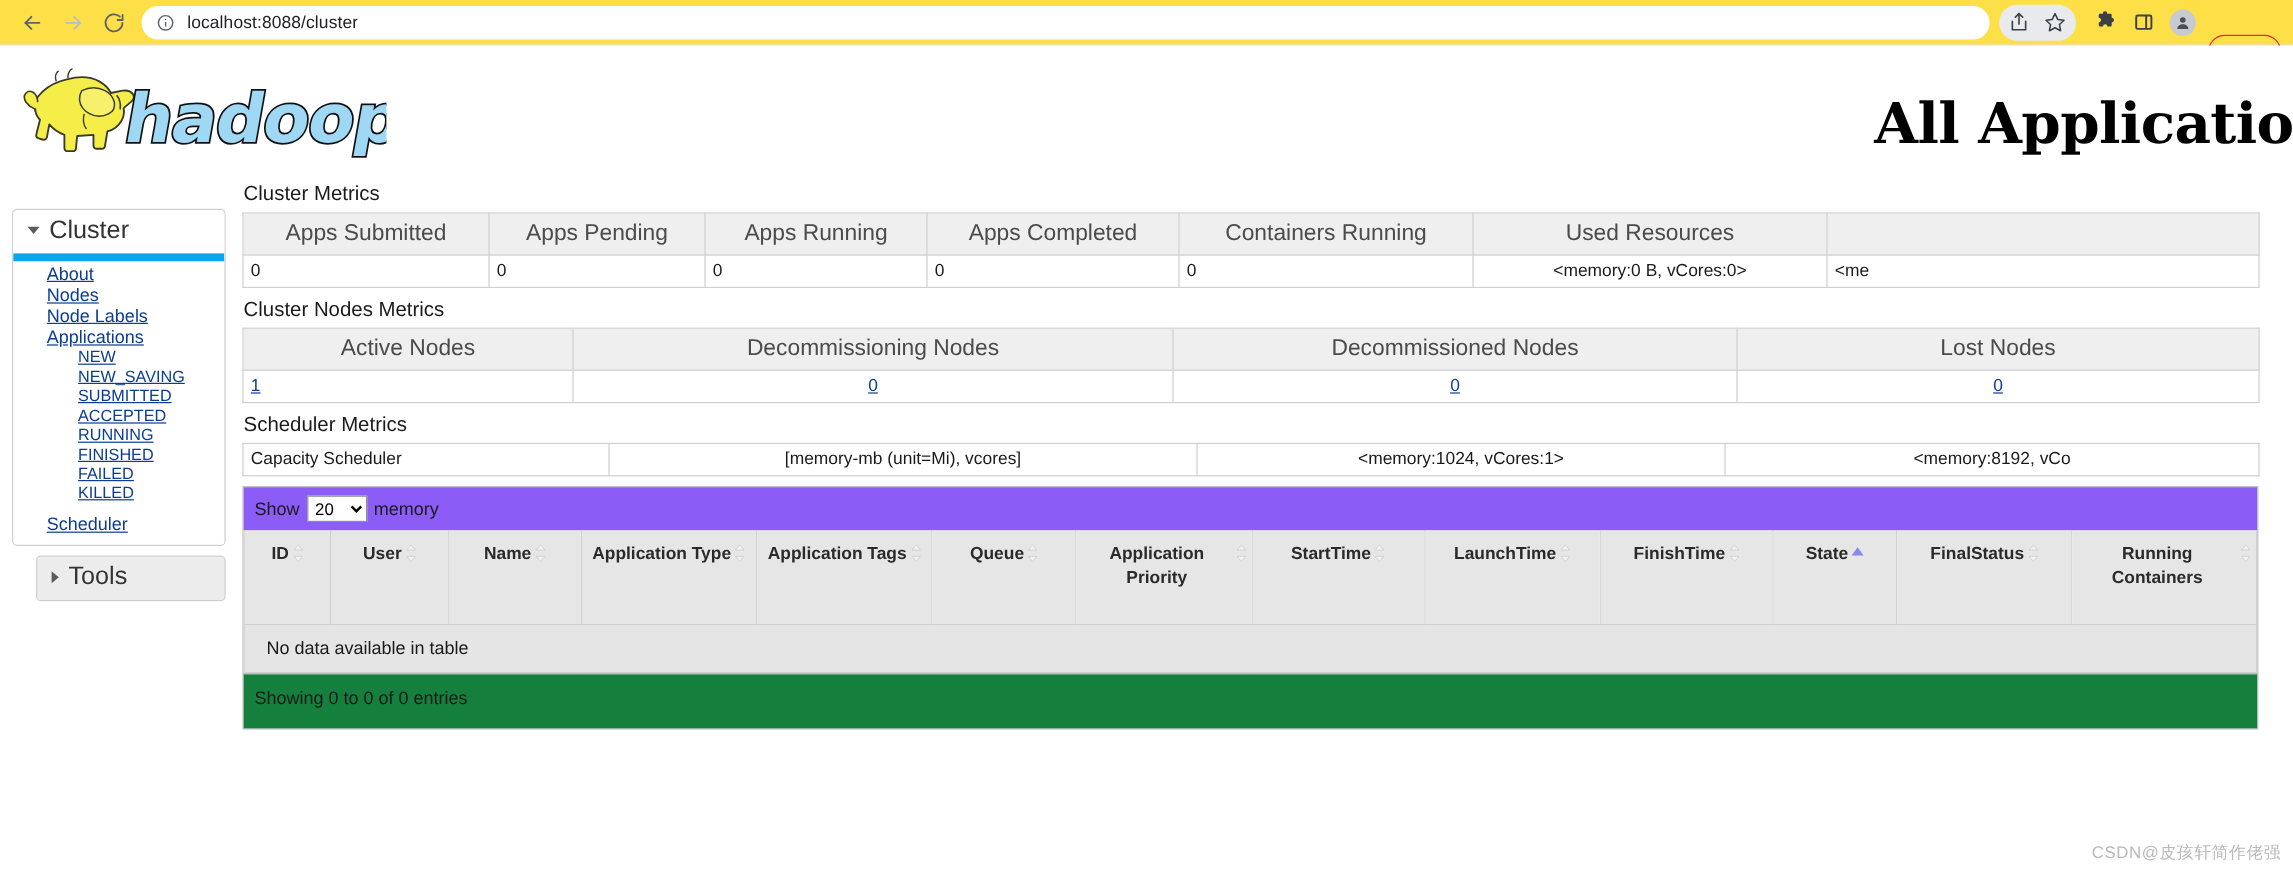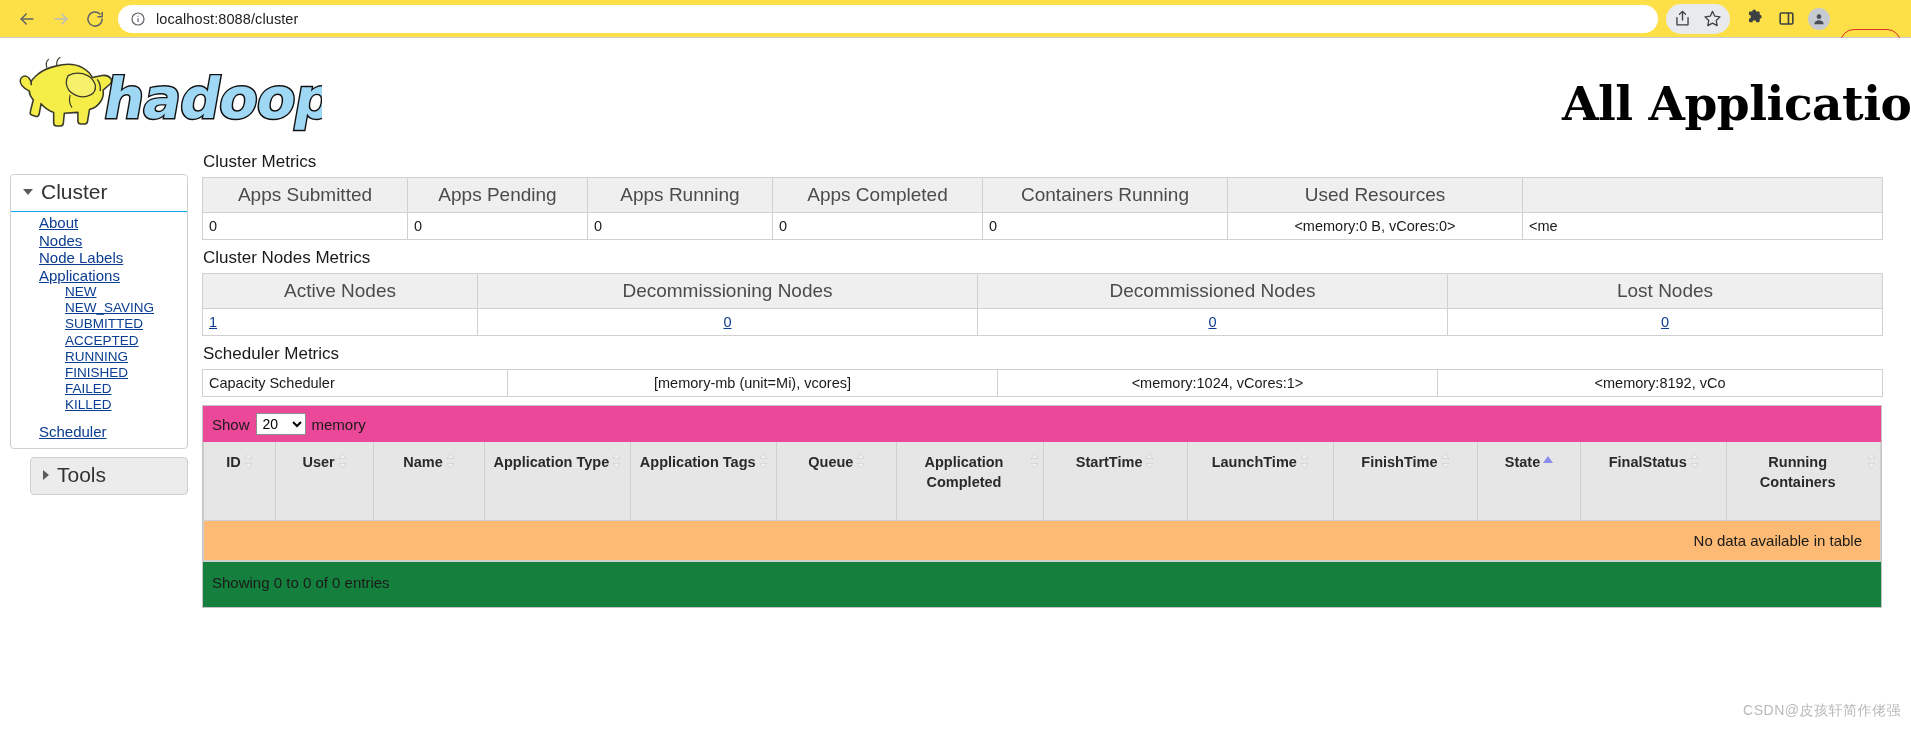--- a/index.html
+++ b/index.html
@@ -136,21 +136,21 @@
     padding-top: 30px;
   }
   .panel {
     border: 1px solid #cfcfcf;
     border-radius: 4px;
     background: #ffffff;
     margin-bottom: 8px;
   }
   .panel-header {
     background: #ffffff;
-    border-bottom: 1px solid #0ea5e9;
+    border-bottom: 7px solid #0ea5e9;
     padding: 5px 10px 7px 12px;
     display: flex;
     align-items: center;
     gap: 8px;
     border-radius: 4px 4px 0 0;
   }
   .panel-header.collapsed {
     background: #ececec;
     border-bottom: none;
     border-radius: 4px;
@@ -232,21 +232,21 @@
     text-decoration: underline;
   }
 
   
   .dt-wrap {
     width: 1680px;
     border: 1px solid #c4c4c4;
     background: #ffffff;
   }
   .dt-top {
-    background: #ec4899;
+    background: #8b5cf6;
     padding: 7px 9px;
     font-size: 15px;
     color: #1a1a1a;
     display: flex;
     align-items: center;
     gap: 6px;
   }
   .dt-select {
     font-family: "Liberation Sans", sans-serif;
     font-size: 14px;
@@ -288,23 +288,23 @@
     border-left: 5px solid transparent;
     border-right: 5px solid transparent;
     border-bottom: 7px solid #8a8aea;
     margin-top: 4px;
     flex: 0 0 auto;
   }
   table.dt td.empty-cell {
     border: 1px solid #cfcfcf;
     font-size: 15px;
     color: #1a1a1a;
-    text-align: right;
+    text-align: left;
     padding: 11px 18px;
-    background: #fdba74;
+    background: #e5e5e5;
   }
   .dt-bottom {
     border-top: 1px solid #cfcfcf;
     padding: 12px 9px 16px 9px;
     font-size: 15px;
     color: #1a1a1a;
     background: #15803d;
   }
   .watermark {
     position: absolute;
@@ -596,21 +596,21 @@
                     </svg>
                   </span></th>
             <th><span class="th-inner">
                     <span>Queue</span>
                     <svg class="sort-diamond" viewBox="0 0 10 16">
                       <polygon points="5,0 9,5 1,5" fill="#f2f2f2" stroke="#c8c8c8" stroke-width="0.7"></polygon>
                       <polygon points="5,16 9,11 1,11" fill="#f2f2f2" stroke="#c8c8c8" stroke-width="0.7"></polygon>
                     </svg>
                   </span></th>
             <th><span class="th-inner">
-                    <span>Application Completed</span>
+                    <span>Application Priority</span>
                     <svg class="sort-diamond" viewBox="0 0 10 16">
                       <polygon points="5,0 9,5 1,5" fill="#f2f2f2" stroke="#c8c8c8" stroke-width="0.7"></polygon>
                       <polygon points="5,16 9,11 1,11" fill="#f2f2f2" stroke="#c8c8c8" stroke-width="0.7"></polygon>
                     </svg>
                   </span></th>
             <th><span class="th-inner">
                     <span>StartTime</span>
                     <svg class="sort-diamond" viewBox="0 0 10 16">
                       <polygon points="5,0 9,5 1,5" fill="#f2f2f2" stroke="#c8c8c8" stroke-width="0.7"></polygon>
                       <polygon points="5,16 9,11 1,11" fill="#f2f2f2" stroke="#c8c8c8" stroke-width="0.7"></polygon>

